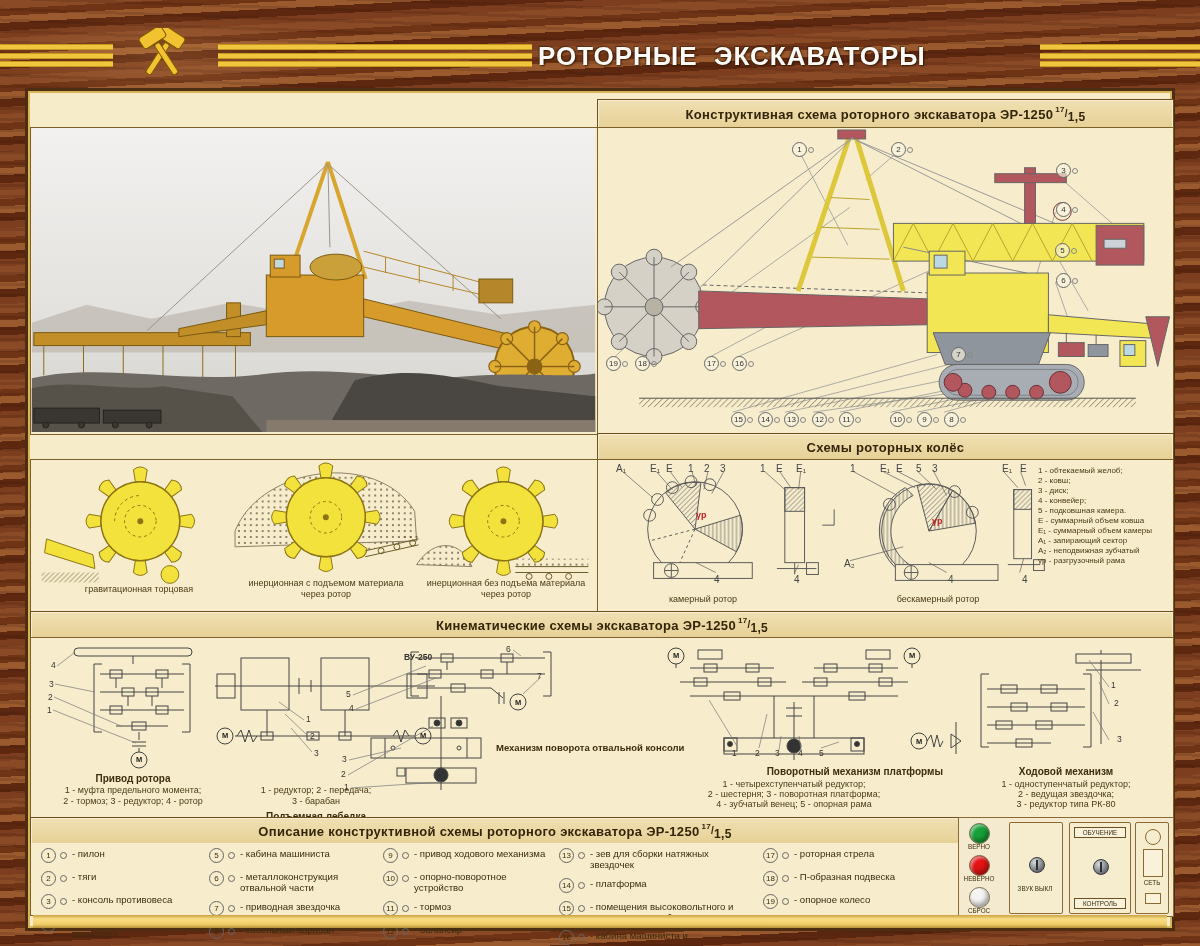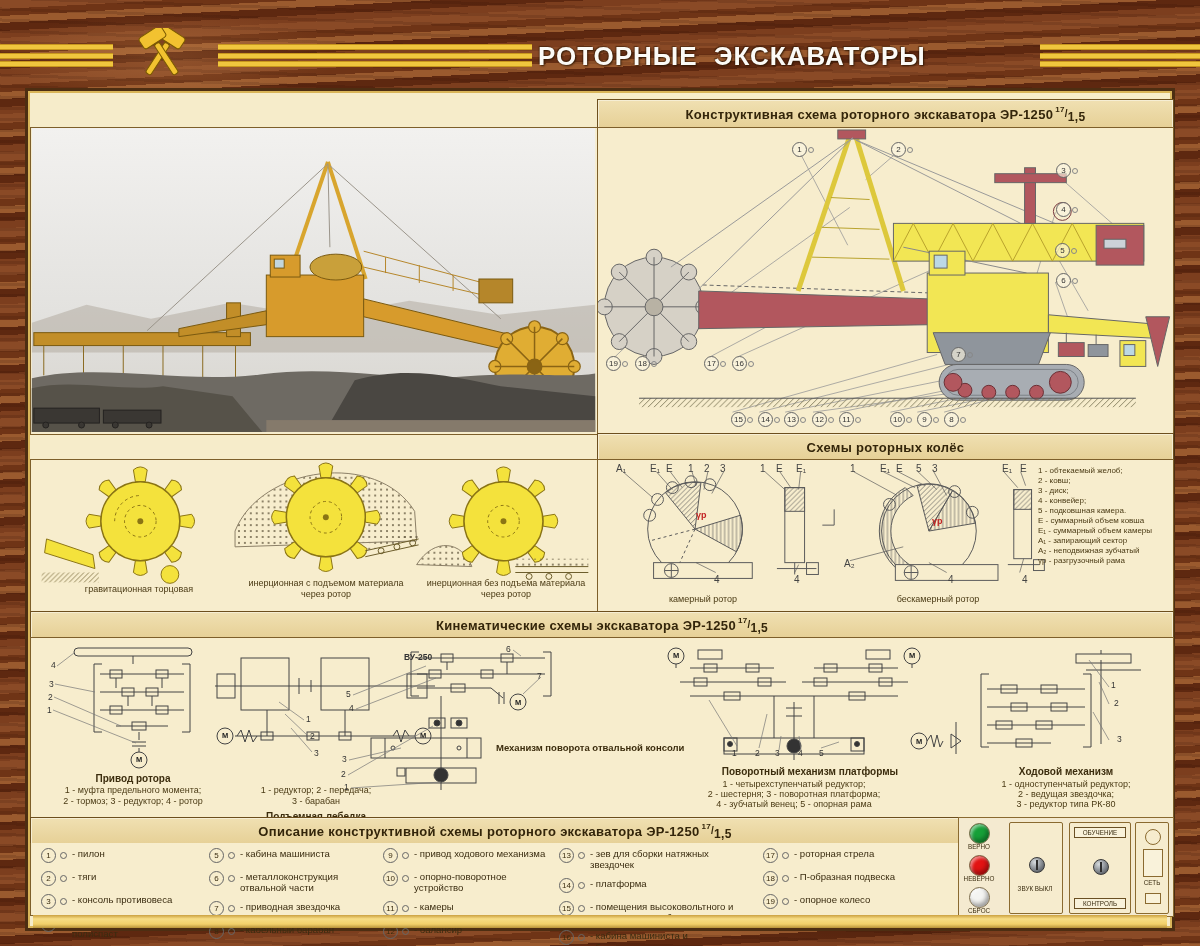--- a/index.html
+++ b/index.html
@@ -529,21 +529,21 @@
             <path d="M88,104 L60,58 M110,106 L118,72 M130,108 L132,94 M152,108 L150,94 M172,106 L190,100" fill="none"></path>
           </g>
       </svg>
       <span class="kn" style="left:83px;top:106px;">1</span>
       <span class="kn" style="left:106px;top:106px;">2</span>
       <span class="kn" style="left:126px;top:106px;">3</span>
       <span class="kn" style="left:149px;top:106px;">4</span>
       <span class="kn" style="left:170px;top:106px;">5</span>
       <span class="km" style="left:22px;top:9px;">М</span>
       <span class="km" style="left:258px;top:9px;">М</span>
-      <div class="capb" style="left:16px;top:124px;width:100%;">Поворотный механизм платформы</div>
+      <div class="capb" style="left:4px;top:124px;width:100%;text-align:right;">Поворотный механизм платформы</div>
       <div class="cap" style="left:0;top:137px;width:100%;">1 - четырехступенчатый редуктор;</div>
       <div class="cap" style="left:0;top:147px;width:100%;">2 - шестерня; 3 - поворотная платформа;</div>
       <div class="cap" style="left:0;top:157px;width:100%;">4 - зубчатый венец; 5 - опорная рама</div>
     </div>
 
     <div class="kblk" style="left:870px;top:4px;width:270px;height:172px;">
       <svg width="270" height="122" viewBox="0 0 270 122">
         <g transform="translate(0,2)" fill="none" stroke="#444">
           <circle cx="18" cy="97" r="8"></circle>
           <path d="M26,97 L30,91 L33,103 L36,91 L39,103 L42,97"></path>
@@ -633,21 +633,21 @@
           <span class="dt">- привод ходового механизма</span>
         </div>
       <div class="ditem">
           <span class="dn">10</span>
           <span class="dh"></span>
           <span class="dt">- опорно-поворотное устройство</span>
         </div>
       <div class="ditem">
           <span class="dn">11</span>
           <span class="dh"></span>
-          <span class="dt">- камеры</span>
+          <span class="dt">- тормоз</span>
         </div>
       <div class="ditem">
           <span class="dn">12</span>
           <span class="dh"></span>
           <span class="dt">- балансир</span>
         </div>
     </div>
     <div class="dcol" style="left:528px;top:5px;width:196px;">
       <div class="ditem">
           <span class="dn">13</span>

